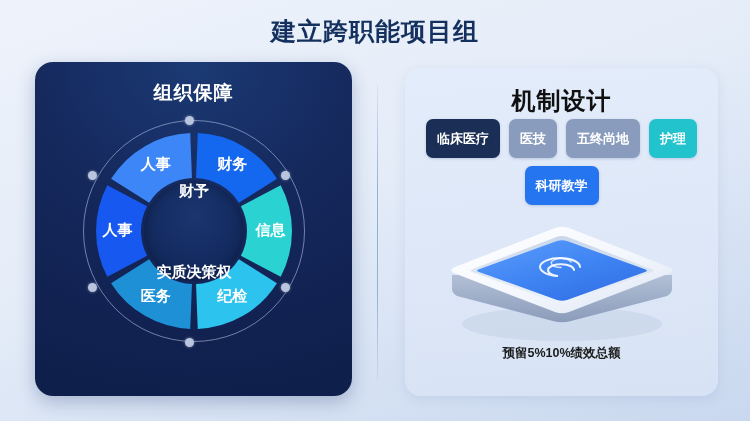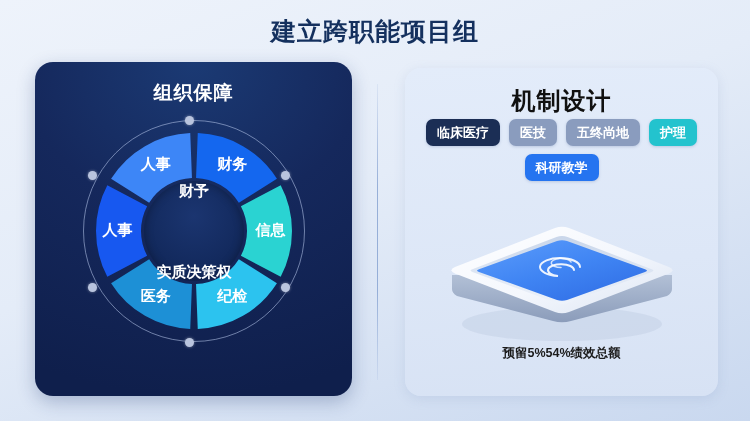--- a/index.html
+++ b/index.html
@@ -65,21 +65,21 @@
   }
   #mech-title{
     position:absolute;left:0;top:17px;width:313px;text-align:center;
     font-size:24px;font-weight:bold;color:#101010;letter-spacing:1px;
   }
   #chips{
     position:absolute;left:16px;top:51px;width:281px;
     display:flex;flex-wrap:wrap;gap:8px 9px;justify-content:center;
   }
   .chip{
-    height:27px;border-radius:7px;display:flex;align-items:center;justify-content:center;
+    height:39px;border-radius:7px;display:flex;align-items:center;justify-content:center;
     padding:0 11px;font-size:13px;font-weight:bold;color:#fff;
     box-shadow:0 1px 3px rgba(90,115,165,.28);white-space:nowrap;
   }
   #pool-title{
     position:absolute;left:0;top:125px;width:313px;text-align:center;
     font-size:17px;font-weight:bold;color:#101010;letter-spacing:1px;
   }
   #pool-wrap{position:absolute;left:38px;top:152px;width:238px;height:125px;}
   #pool-caption{
     position:absolute;left:0;top:277px;width:313px;text-align:center;
@@ -174,14 +174,14 @@
 
       <path d="M113.5,17 Q119,15 124.5,17 L208,49 Q213,50.5 208,52.2 L124.5,83 Q119,85 113.5,83 L30,52.2 Q25,50.5 30,49 Z" fill="url(#innerShade)"></path>
 
       <path d="M114,21 Q119,19.4 124,21 L202,49.3 Q206,50.6 202,51.9 L124,80 Q119,81.6 114,80 L36,51.9 Q32,50.6 36,49.3 Z" fill="url(#waterGrad)"></path>
 
       <path d="M137,47 a20,9 0 1 0 -22,9 a13,6 0 1 1 16,-6" fill="none" stroke="#ffffff" stroke-width="2" stroke-linecap="round" opacity="0.9"></path>
       <path d="M128,42 a10,4.5 0 1 0 -10,5.5" fill="none" stroke="#ffffff" stroke-width="1.6" stroke-linecap="round" opacity="0.75"></path>
     </svg>
   </div>
 
-  <div id="pool-caption">预留5%54%绩效总额</div>
+  <div id="pool-caption">预留5%10%绩效总额</div>
 </div>
 
 </body></html>

